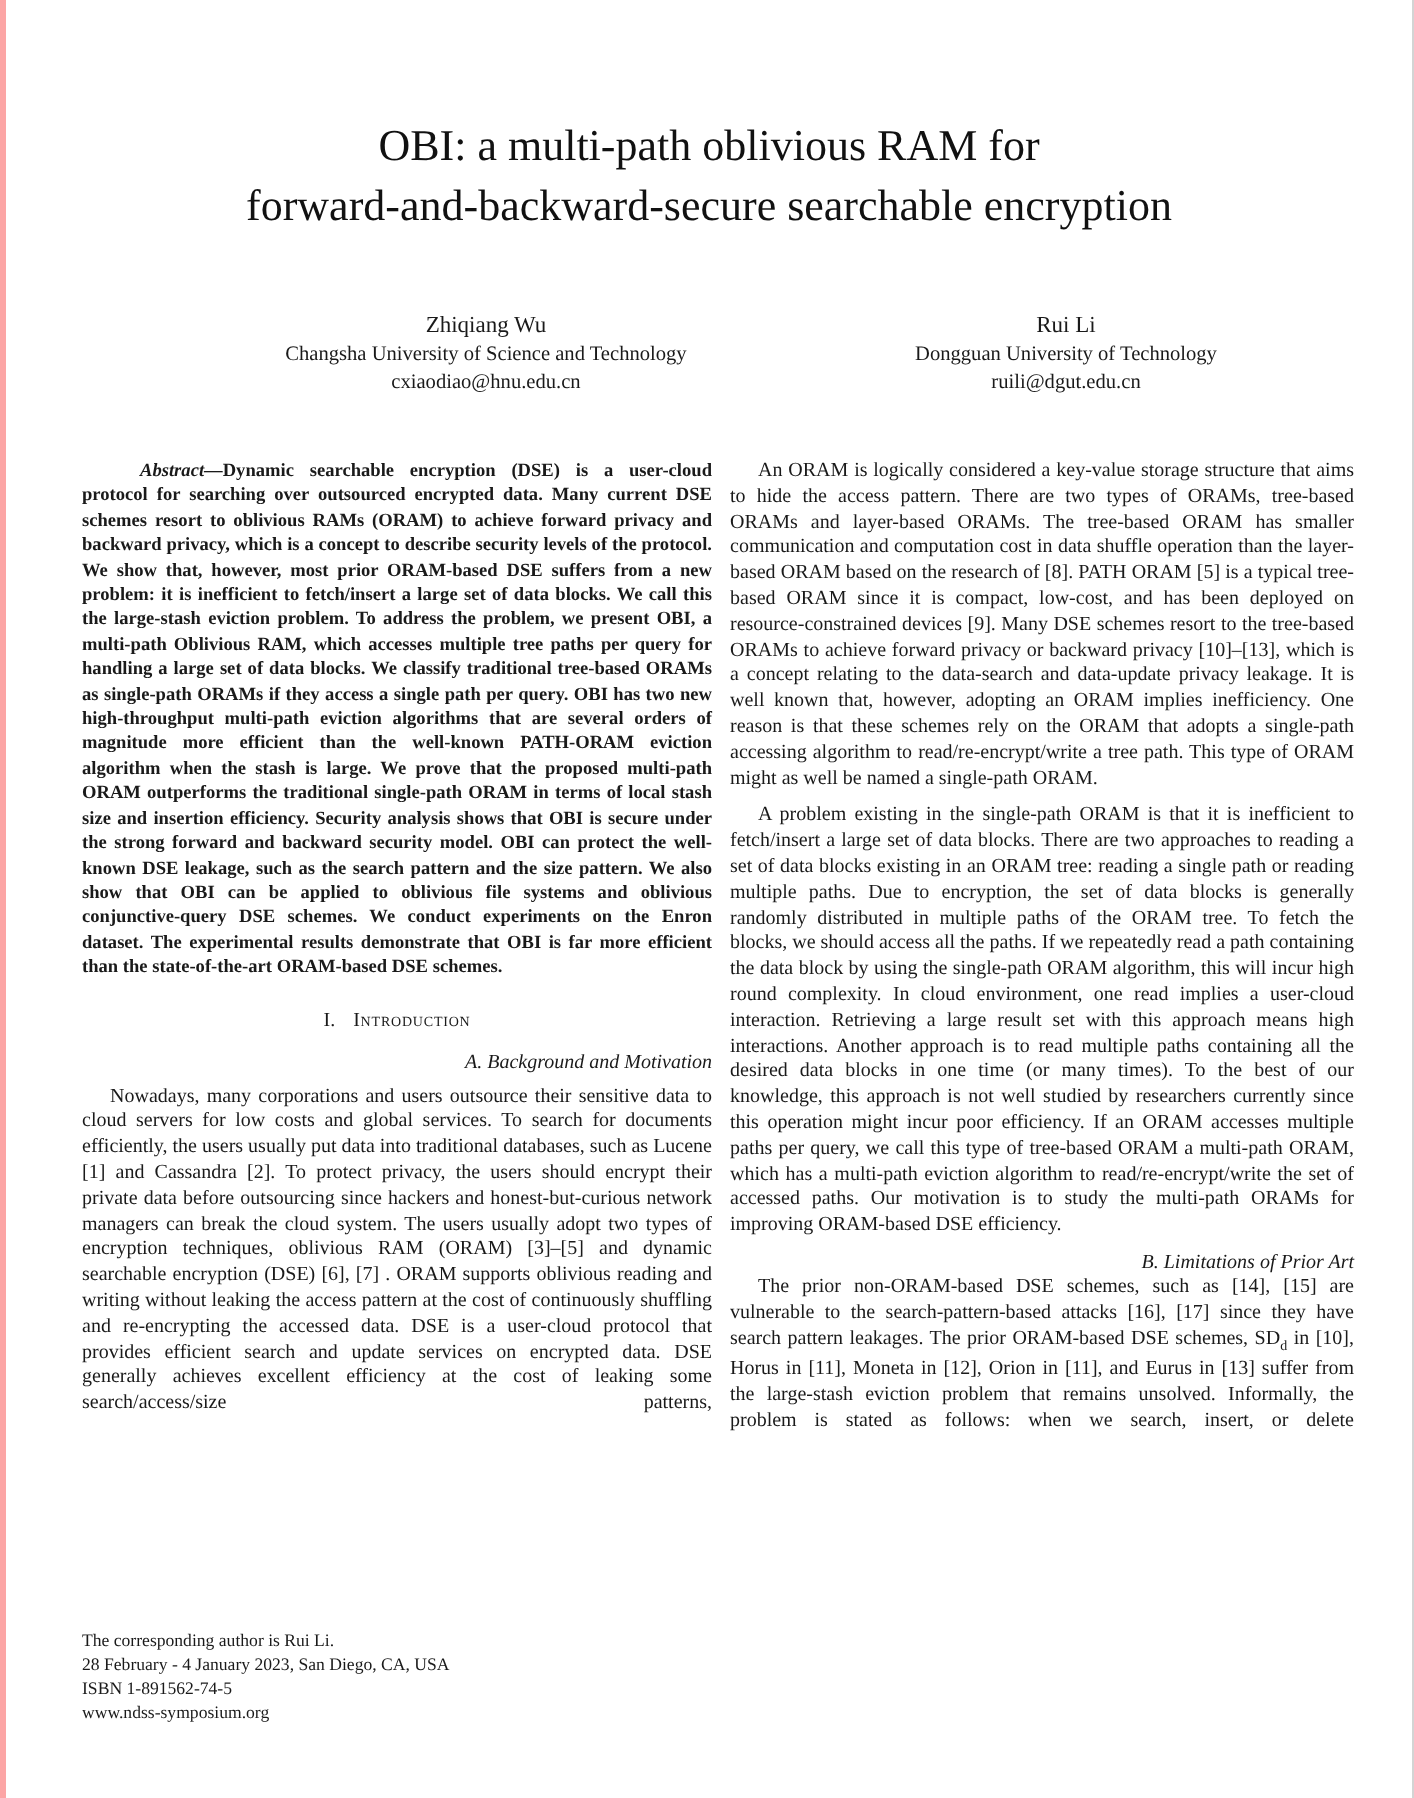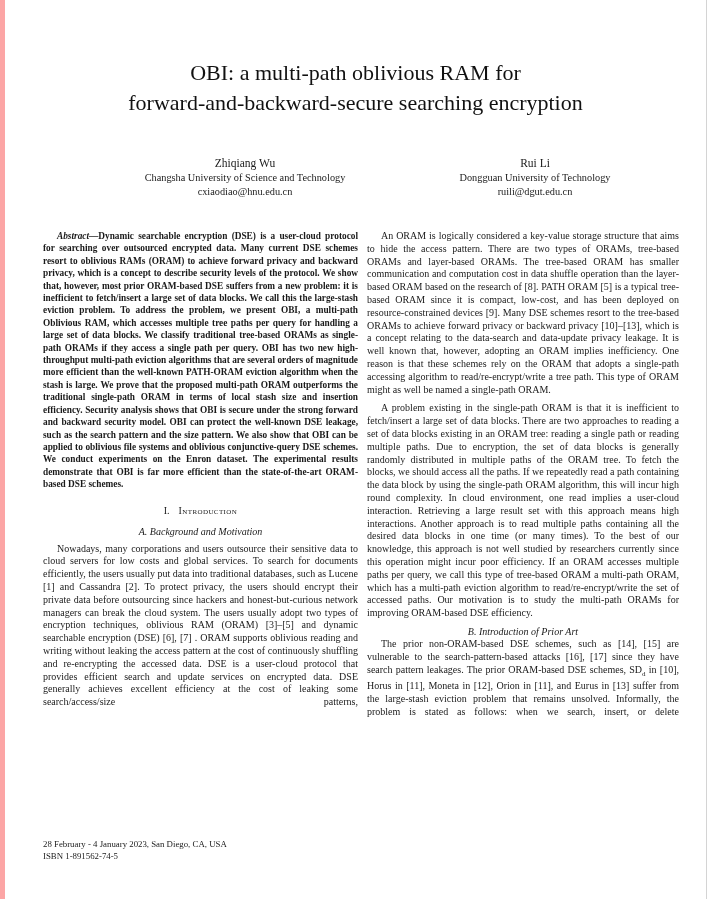--- a/index.html
+++ b/index.html
@@ -7,21 +7,21 @@
     padding: 0;
     background: #ffffff;
     font-family: "Liberation Serif", "DejaVu Serif", serif;
     color: #1a1a1a;
   }
   .page {
     position: relative;
     width: 707px;
     height: 899px;
     background: #ffffff;
-    border-left: 5px solid #fca5a5;
+    border-left: 3px solid #fca5a5;
     border-right: 1px solid #d4d4d4;
     box-sizing: border-box;
     overflow: hidden;
   }
   .title {
     position: absolute;
     top: 58px;
     left: 0;
     right: 0;
     margin: 0;
@@ -61,38 +61,38 @@
     width: 312px;
   }
   .abstract {
     margin: 0;
     font-size: 9.3px;
     font-weight: bold;
     line-height: 12.4px;
     text-indent: 14px;
     text-align: justify;
   }
-  .abstract-label { font-style: italic; }
+  .abstract-label { font-style: italic; margin-left: 15px; }
   .section-heading {
     margin: 14px 0 10px 0;
     text-align: center;
     font-size: 10px;
     font-weight: normal;
   }
   .section-number { margin-right: 9px; }
   .smallcaps {
     font-variant: small-caps;
     letter-spacing: 0.4px;
   }
   .subsection {
     margin: 0 0 6px 0;
     font-size: 10px;
     font-weight: normal;
     font-style: italic;
-    text-align: center;
+    text-align: right;
   }
   .subsection.tight { margin: 4px 0 1px 0; }
   .body-par {
     margin: 0 0 6px 0;
     font-size: 10px;
     line-height: 12.8px;
     text-indent: 14px;
     text-align: justify;
   }
   .body-par.noindent { text-indent: 0; }
@@ -106,21 +106,21 @@
     text-indent: 0;
   }
 </style>
 </head>
 <body>
 
 <div class="page">
 
   <h1 class="title">
     <span>OBI: a multi-path oblivious RAM for</span><br>
-    <span>forward-and-backward-secure searching encryption</span>
+    <span>forward-and-backward-secure searchable encryption</span>
   </h1>
 
   <div class="author-block first">
     <div class="author-name">Zhiqiang Wu</div>
     <div class="author-affil">Changsha University of Science and Technology</div>
     <div class="author-email">cxiaodiao@hnu.edu.cn</div>
   </div>
 
   <div class="author-block second">
     <div class="author-name">Rui Li</div>
@@ -131,27 +131,29 @@
   <div class="col col-left">
     <p class="abstract"><span class="abstract-label">Abstract</span><span>—Dynamic searchable encryption (DSE) is a user-cloud protocol for searching over outsourced encrypted data. Many current DSE schemes resort to oblivious RAMs (ORAM) to achieve forward privacy and backward privacy, which is a concept to describe security levels of the protocol. We show that, however, most prior ORAM-based DSE suffers from a new problem: it is inefficient to fetch/insert a large set of data blocks. We call this the large-stash eviction problem. To address the problem, we present OBI, a multi-path Oblivious RAM, which accesses multiple tree paths per query for handling a large set of data blocks. We classify traditional tree-based ORAMs as single-path ORAMs if they access a single path per query. OBI has two new high-throughput multi-path eviction algorithms that are several orders of magnitude more efficient than the well-known PATH-ORAM eviction algorithm when the stash is large. We prove that the proposed multi-path ORAM outperforms the traditional single-path ORAM in terms of local stash size and insertion efficiency. Security analysis shows that OBI is secure under the strong forward and backward security model. OBI can protect the well-known DSE leakage, such as the search pattern and the size pattern. We also show that OBI can be applied to oblivious file systems and oblivious conjunctive-query DSE schemes. We conduct experiments on the Enron dataset. The experimental results demonstrate that OBI is far more efficient than the state-of-the-art ORAM-based DSE schemes.</span></p>
 
     <h2 class="section-heading"><span class="section-number">I.</span><span class="smallcaps">Introduction</span></h2>
 
     <h3 class="subsection">A. Background and Motivation</h3>
 
     <p class="body-par cont">Nowadays, many corporations and users outsource their sensitive data to cloud servers for low costs and global services. To search for documents efficiently, the users usually put data into traditional databases, such as Lucene [1] and Cassandra [2]. To protect privacy, the users should encrypt their private data before outsourcing since hackers and honest-but-curious network managers can break the cloud system. The users usually adopt two types of encryption techniques, oblivious RAM (ORAM) [3]–[5] and dynamic searchable encryption (DSE) [6], [7] . ORAM supports oblivious reading and writing without leaking the access pattern at the cost of continuously shuffling and re-encrypting the accessed data. DSE is a user-cloud protocol that provides efficient search and update services on encrypted data. DSE generally achieves excellent efficiency at the cost of leaking some search/access/size patterns,</p>
 
     <div class="footnote">
+      <div class="footnote-line">The corresponding author is Rui Li.</div>
       <div class="footnote-line">28 February - 4 January 2023, San Diego, CA, USA</div>
       <div class="footnote-line">ISBN 1-891562-74-5</div>
+      <div class="footnote-line">www.ndss-symposium.org</div>
     </div>
   </div>
 
   <div class="col col-right">
     <p class="body-par">An ORAM is logically considered a key-value storage structure that aims to hide the access pattern. There are two types of ORAMs, tree-based ORAMs and layer-based ORAMs. The tree-based ORAM has smaller communication and computation cost in data shuffle operation than the layer-based ORAM based on the research of [8]. PATH ORAM [5] is a typical tree-based ORAM since it is compact, low-cost, and has been deployed on resource-constrained devices [9]. Many DSE schemes resort to the tree-based ORAMs to achieve forward privacy or backward privacy [10]–[13], which is a concept relating to the data-search and data-update privacy leakage. It is well known that, however, adopting an ORAM implies inefficiency. One reason is that these schemes rely on the ORAM that adopts a single-path accessing algorithm to read/re-encrypt/write a tree path. This type of ORAM might as well be named a single-path ORAM.</p>
     <p class="body-par">A problem existing in the single-path ORAM is that it is inefficient to fetch/insert a large set of data blocks. There are two approaches to reading a set of data blocks existing in an ORAM tree: reading a single path or reading multiple paths. Due to encryption, the set of data blocks is generally randomly distributed in multiple paths of the ORAM tree. To fetch the blocks, we should access all the paths. If we repeatedly read a path containing the data block by using the single-path ORAM algorithm, this will incur high round complexity. In cloud environment, one read implies a user-cloud interaction. Retrieving a large result set with this approach means high interactions. Another approach is to read multiple paths containing all the desired data blocks in one time (or many times). To the best of our knowledge, this approach is not well studied by researchers currently since this operation might incur poor efficiency. If an ORAM accesses multiple paths per query, we call this type of tree-based ORAM a multi-path ORAM, which has a multi-path eviction algorithm to read/re-encrypt/write the set of accessed paths. Our motivation is to study the multi-path ORAMs for improving ORAM-based DSE efficiency.</p>
 
-    <h3 class="subsection tight">B. Introduction of Prior Art</h3>
+    <h3 class="subsection tight">B. Limitations of Prior Art</h3>
 
     <p class="body-par cont"><span>The prior non-ORAM-based DSE schemes, such as [14], [15] are vulnerable to the search-pattern-based attacks [16], [17] since they have search pattern leakages. The prior ORAM-based DSE schemes, SD</span><sub>d</sub><span> in [10], Horus in [11], Moneta in [12], Orion in [11], and Eurus in [13] suffer from the large-stash eviction problem that remains unsolved. Informally, the problem is stated as follows: when we search, insert, or delete</span></p>
   </div>
 
 </div>
 
 </body></html>

